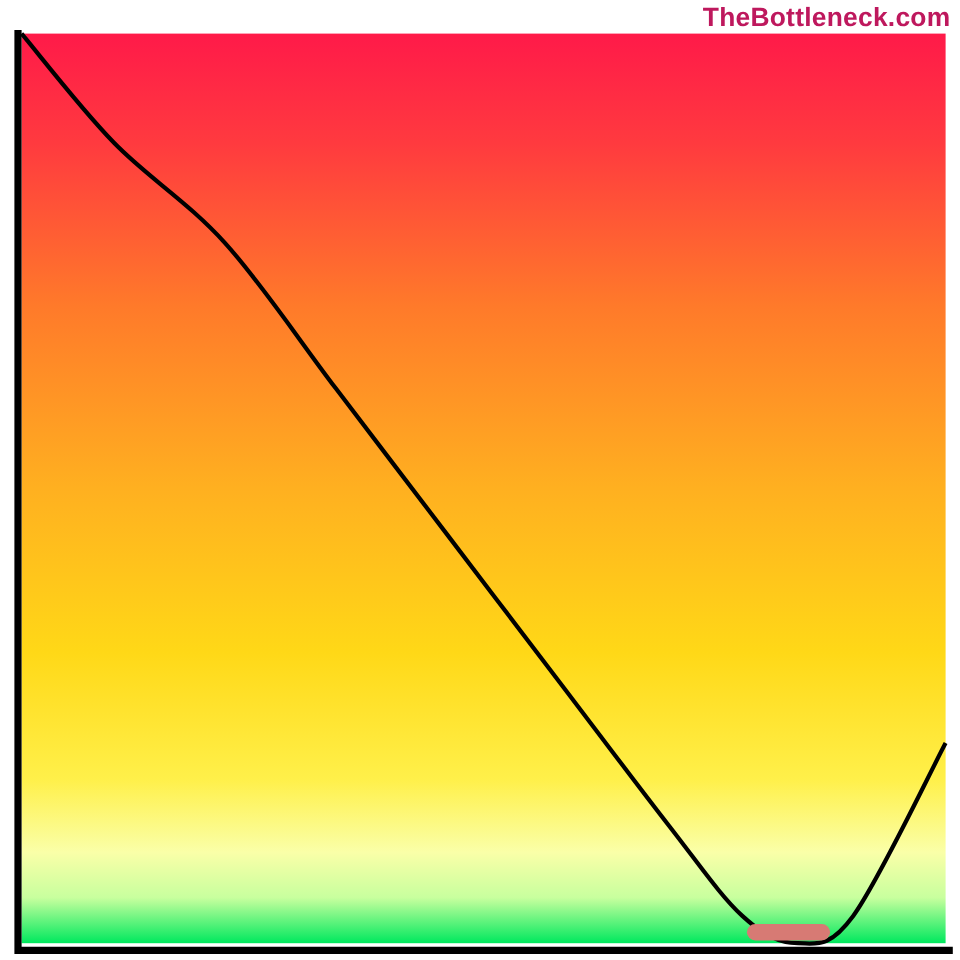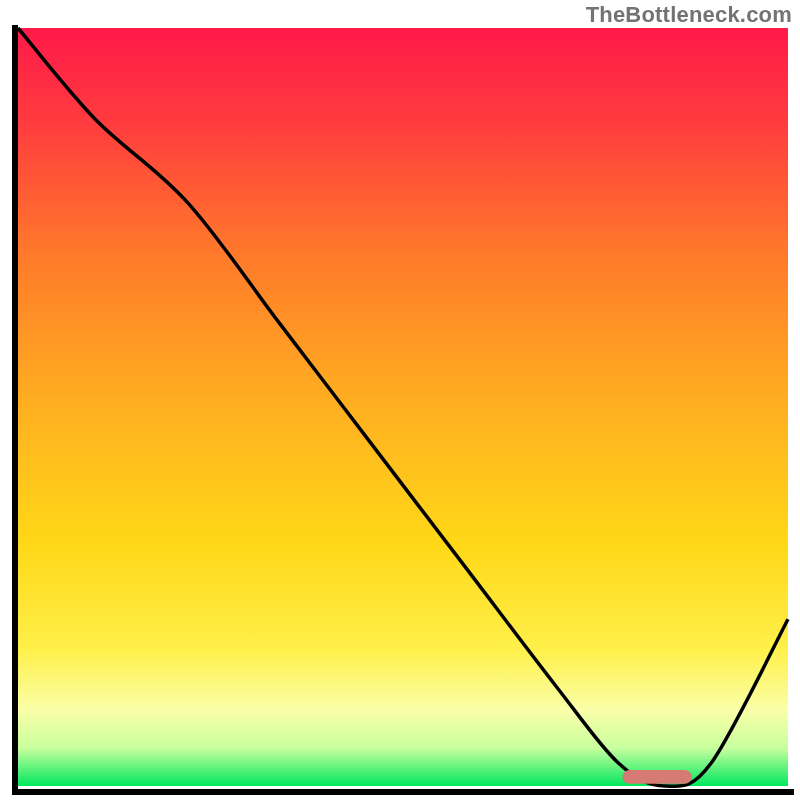--- a/index.html
+++ b/index.html
@@ -5,21 +5,21 @@
   * { margin: 0; padding: 0; box-sizing: border-box; }
   html, body { width: 800px; height: 800px; overflow: hidden; background: #fff; }
   .wrap { position: relative; width: 800px; height: 800px; }
   .watermark {
     position: absolute;
     top: 2px;
     right: 8px;
     font-family: Arial, Helvetica, sans-serif;
     font-size: 22px;
     font-weight: bold;
-    color: #737373;
+    color: #be185d;
     z-index: 10;
     letter-spacing: 0.2px;
   }
   svg.chart { position: absolute; top: 0; left: 0; }
 </style>
 </head>
 <body>
 <div class="wrap">
 
   <div class="watermark">TheBottleneck.com</div>

